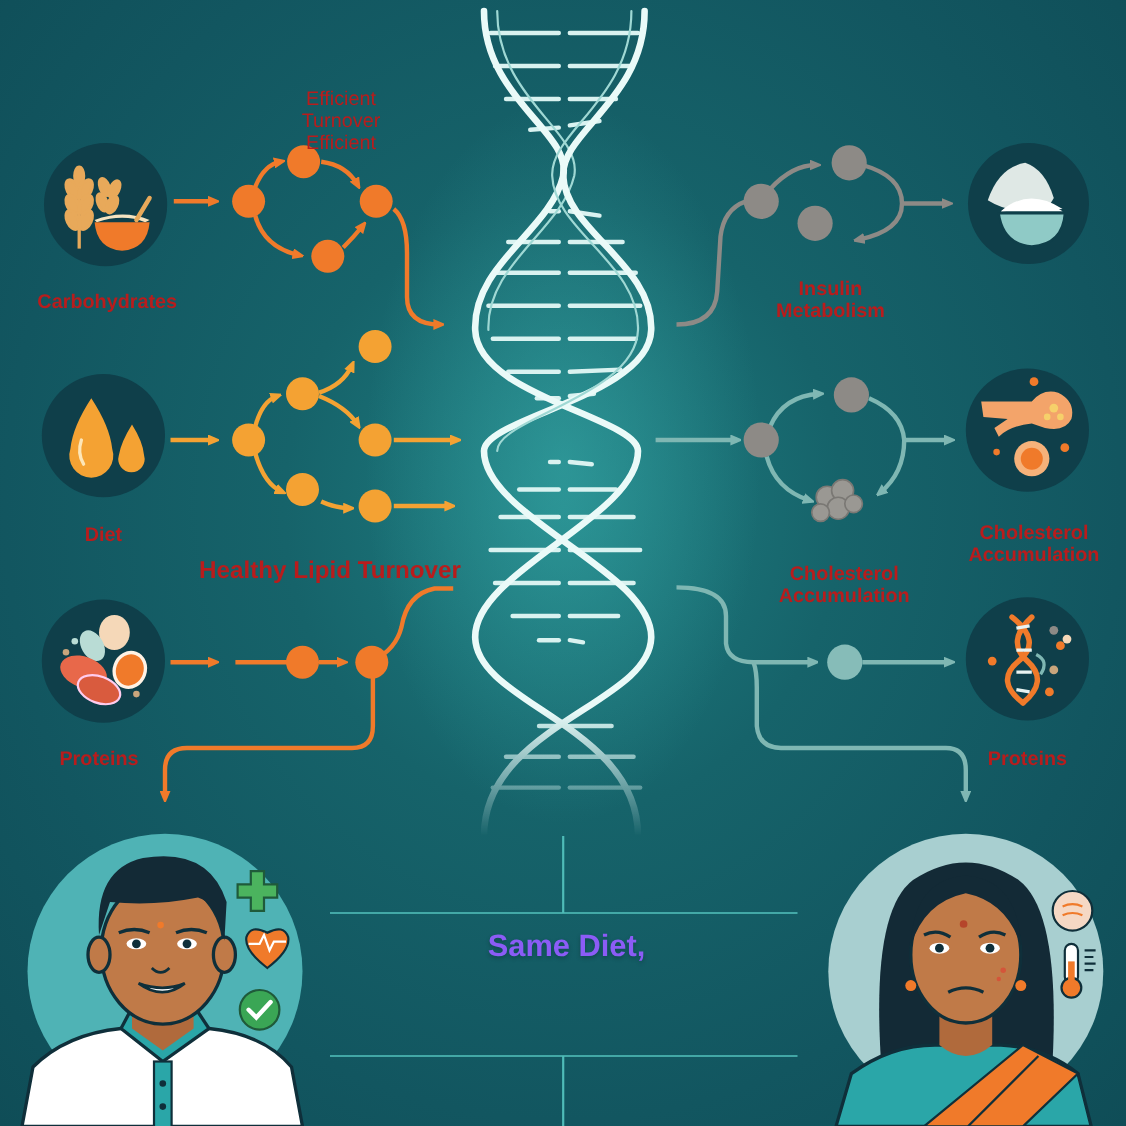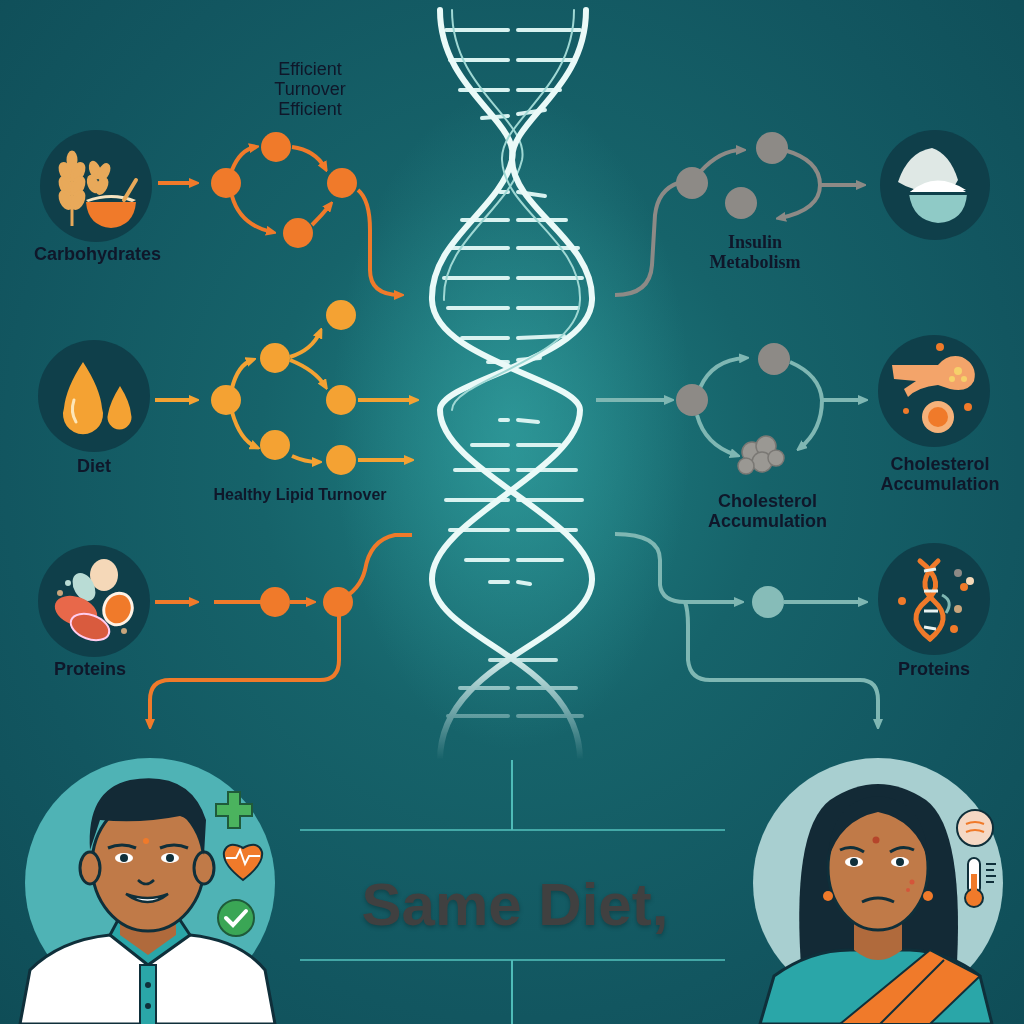--- a/index.html
+++ b/index.html
@@ -1,23 +1,23 @@
 <!DOCTYPE html>
 <html><head>
 <meta charset="utf-8">
 <style>
   html,body{margin:0;padding:0;}
   body{width:1024px;height:1024px;overflow:hidden;position:relative;
     background:radial-gradient(ellipse at 50% 45%, #1f7f82 0%, #16636a 35%, #125660 70%, #0f4d57 100%);
     font-family:"Liberation Sans", sans-serif;color:#eaf6f5;}
   .abs{position:absolute;}
-  .lbl{position:absolute;font-weight:bold;color:#0f172a;text-align:center;line-height:1.1;}
+  .lbl{position:absolute;font-weight:bold;color:#b91c1c;text-align:center;line-height:1.1;margin-top:20px;}
   .icon-circle{position:absolute;border-radius:50%;background:#0f3f4a;}
   svg{position:absolute;left:0;top:0;overflow:visible;}
-  .title{position:absolute;left:300px;top:843px;width:430px;text-align:center;font-weight:bold;font-size:60px;line-height:1.18;color:#404040;text-shadow:0 2px 4px rgba(0,0,0,.25);margin-top:27px;}
+  .title{position:absolute;left:300px;top:843px;width:430px;text-align:center;font-weight:bold;font-size:28px;line-height:1.18;color:#8b5cf6;text-shadow:0 2px 4px rgba(0,0,0,.25);}
 </style>
 </head>
 <body>
 
 <svg width="1024" height="1024" viewBox="0 0 1024 1024">
   <defs>
     <radialGradient id="glow" cx="50%" cy="50%" r="50%">
       <stop offset="0%" stop-color="#3fb4b2" stop-opacity="0.45"></stop>
       <stop offset="100%" stop-color="#3fb4b2" stop-opacity="0"></stop>
     </radialGradient>
@@ -239,31 +239,31 @@
       <circle cx="86" cy="86" r="3" fill="#c9a57c"></circle>
   </svg>
 </div>
 <div class="lbl" style="left:30px;top:660px;width:120px;font-size:18px;">Proteins</div>
 
 <div class="lbl" style="left:240px;top:60px;width:140px;font-size:18px;font-weight:normal;">
   <div>Efficient</div>
   <div>Turnover</div>
   <div>Efficient</div>
 </div>
-<div class="lbl" style="left:180px;top:486px;width:240px;font-size:16px;">Healthy Lipid Turnover</div>
+<div class="lbl" style="left:180px;top:486px;width:240px;font-size:22px;">Healthy Lipid Turnover</div>
 
 <div class="icon-circle" style="left:880px;top:130px;width:110px;height:110px;">
   <svg width="110" height="110" viewBox="0 0 110 110">
     <path d="M18 52 Q28 22 52 18 Q70 24 78 50 L72 60 Q40 66 18 52 Z" fill="#dfe8e5"></path>
     <path d="M30 62 Q55 40 86 60 Z" fill="#ffffff"></path>
     <path d="M28 64 L88 64 Q86 92 58 94 Q32 92 28 64 Z" fill="#8fcac6" stroke="#0f3f4a" stroke-width="2"></path>
     <path d="M30 62 Q58 42 86 62" fill="#fff"></path>
   </svg>
 </div>
-<div class="lbl" style="left:690px;top:233px;width:130px;font-size:18px;font-family:Liberation Serif, serif;">
+<div class="lbl" style="left:690px;top:233px;width:130px;font-size:18px;">
   <div>Insulin</div>
   <div>Metabolism</div>
 </div>
 
 <div class="icon-circle" style="left:878px;top:335px;width:112px;height:112px;">
   <svg width="112" height="112" viewBox="0 0 112 112">
     <path d="M14 30 L60 30 Q70 18 84 22 Q100 30 96 46 Q90 58 72 54 L60 50 Q40 52 30 62 L26 54 L38 46 L16 44 Z" fill="#f3a46a"></path>
     <circle cx="80" cy="36" r="4" fill="#f6d06a"></circle>
       <circle cx="86" cy="44" r="3" fill="#f6d06a"></circle>
       <circle cx="74" cy="44" r="3" fill="#f6d06a"></circle>

